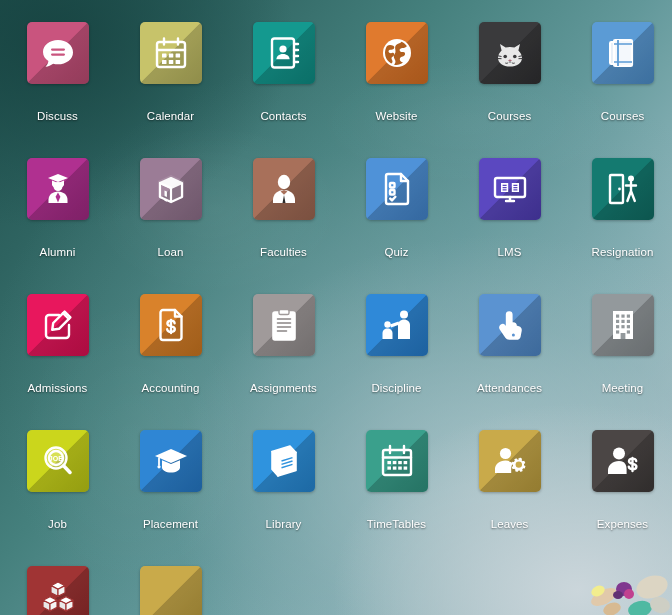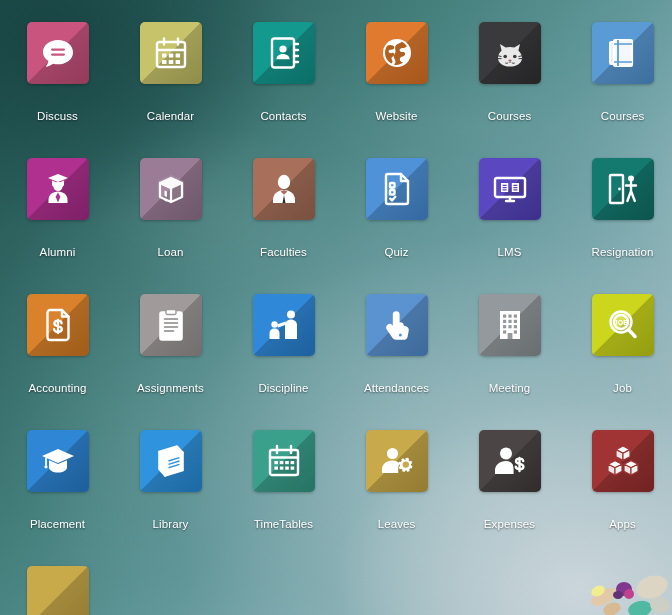--- a/index.html
+++ b/index.html
@@ -279,20 +279,32 @@
         <span class="glyph">
           <svg viewBox="0 0 36 36">
             <rect x="5" y="4" width="13" height="28" rx="1" stroke="#ffffff" fill="none" stroke-width="2.4" stroke-linecap="round" stroke-linejoin="round"></rect>
             <circle cx="14.5" cy="18" r="1.4" fill="#ffffff"></circle>
             <circle cx="26" cy="7.5" r="3" fill="#ffffff"></circle>
             <path stroke="#ffffff" fill="none" stroke-width="2.4" stroke-linecap="round" stroke-linejoin="round" d="M26 11v9M26 20l-3.6 10M26 20l3.8 10M21 14.5h10"></path>
           </svg>
         </span>
       </div>
       <div class="label">Resignation</div>
+    </div>
+    <div class="icon-cell">
+      <div class="tile" style="background: linear-gradient(135deg, rgb(232, 23, 93) 0%, rgb(232, 23, 93) 55%, rgb(214, 15, 80) 100%);">
+        <span class="glyph">
+          <svg viewBox="0 0 36 36">
+            <path stroke="#ffffff" fill="none" stroke-width="2.4" stroke-linecap="round" stroke-linejoin="round" d="M29 18v10a3 3 0 0 1-3 3H9a3 3 0 0 1-3-3V11a3 3 0 0 1 3-3h10"></path>
+            <path stroke="#ffffff" fill="none" stroke-width="2.4" stroke-linecap="round" stroke-linejoin="round" d="M24.6 4.6l5.8 5.8L19 21.8l-6.8 1 1-6.8L24.6 4.6z"></path>
+            <path stroke="#ffffff" fill="none" stroke-width="2.4" stroke-linecap="round" stroke-linejoin="round" d="M23 6.2l5.8 5.8"></path>
+          </svg>
+        </span>
+      </div>
+      <div class="label">Admissions</div>
     </div>
     <div class="icon-cell">
       <div class="tile" style="background: linear-gradient(135deg, rgb(217, 130, 43) 0%, rgb(217, 130, 43) 55%, rgb(200, 116, 31) 100%);">
         <span class="glyph">
           <svg viewBox="0 0 36 36">
             <path stroke="#ffffff" fill="none" stroke-width="2.4" stroke-linecap="round" stroke-linejoin="round" d="M22 3H10a2.5 2.5 0 0 0-2.5 2.5v25A2.5 2.5 0 0 0 10 33h16a2.5 2.5 0 0 0 2.5-2.5V9.5L22 3z"></path>
             <path stroke="#ffffff" fill="none" stroke-width="2.4" stroke-linecap="round" stroke-linejoin="round" d="M22 3v6.5h6.5"></path>
             <path stroke="#ffffff" fill="none" stroke-width="2.4" stroke-linecap="round" stroke-linejoin="round" d="M18 13v13M21.6 16.2c0-1.8-1.6-2.6-3.6-2.6s-3.6.9-3.6 2.8 1.8 2.4 3.6 2.8c1.8.4 3.8.9 3.8 2.9s-1.8 2.9-3.8 2.9-3.8-1-3.8-2.8"></path>
           </svg>
         </span>

